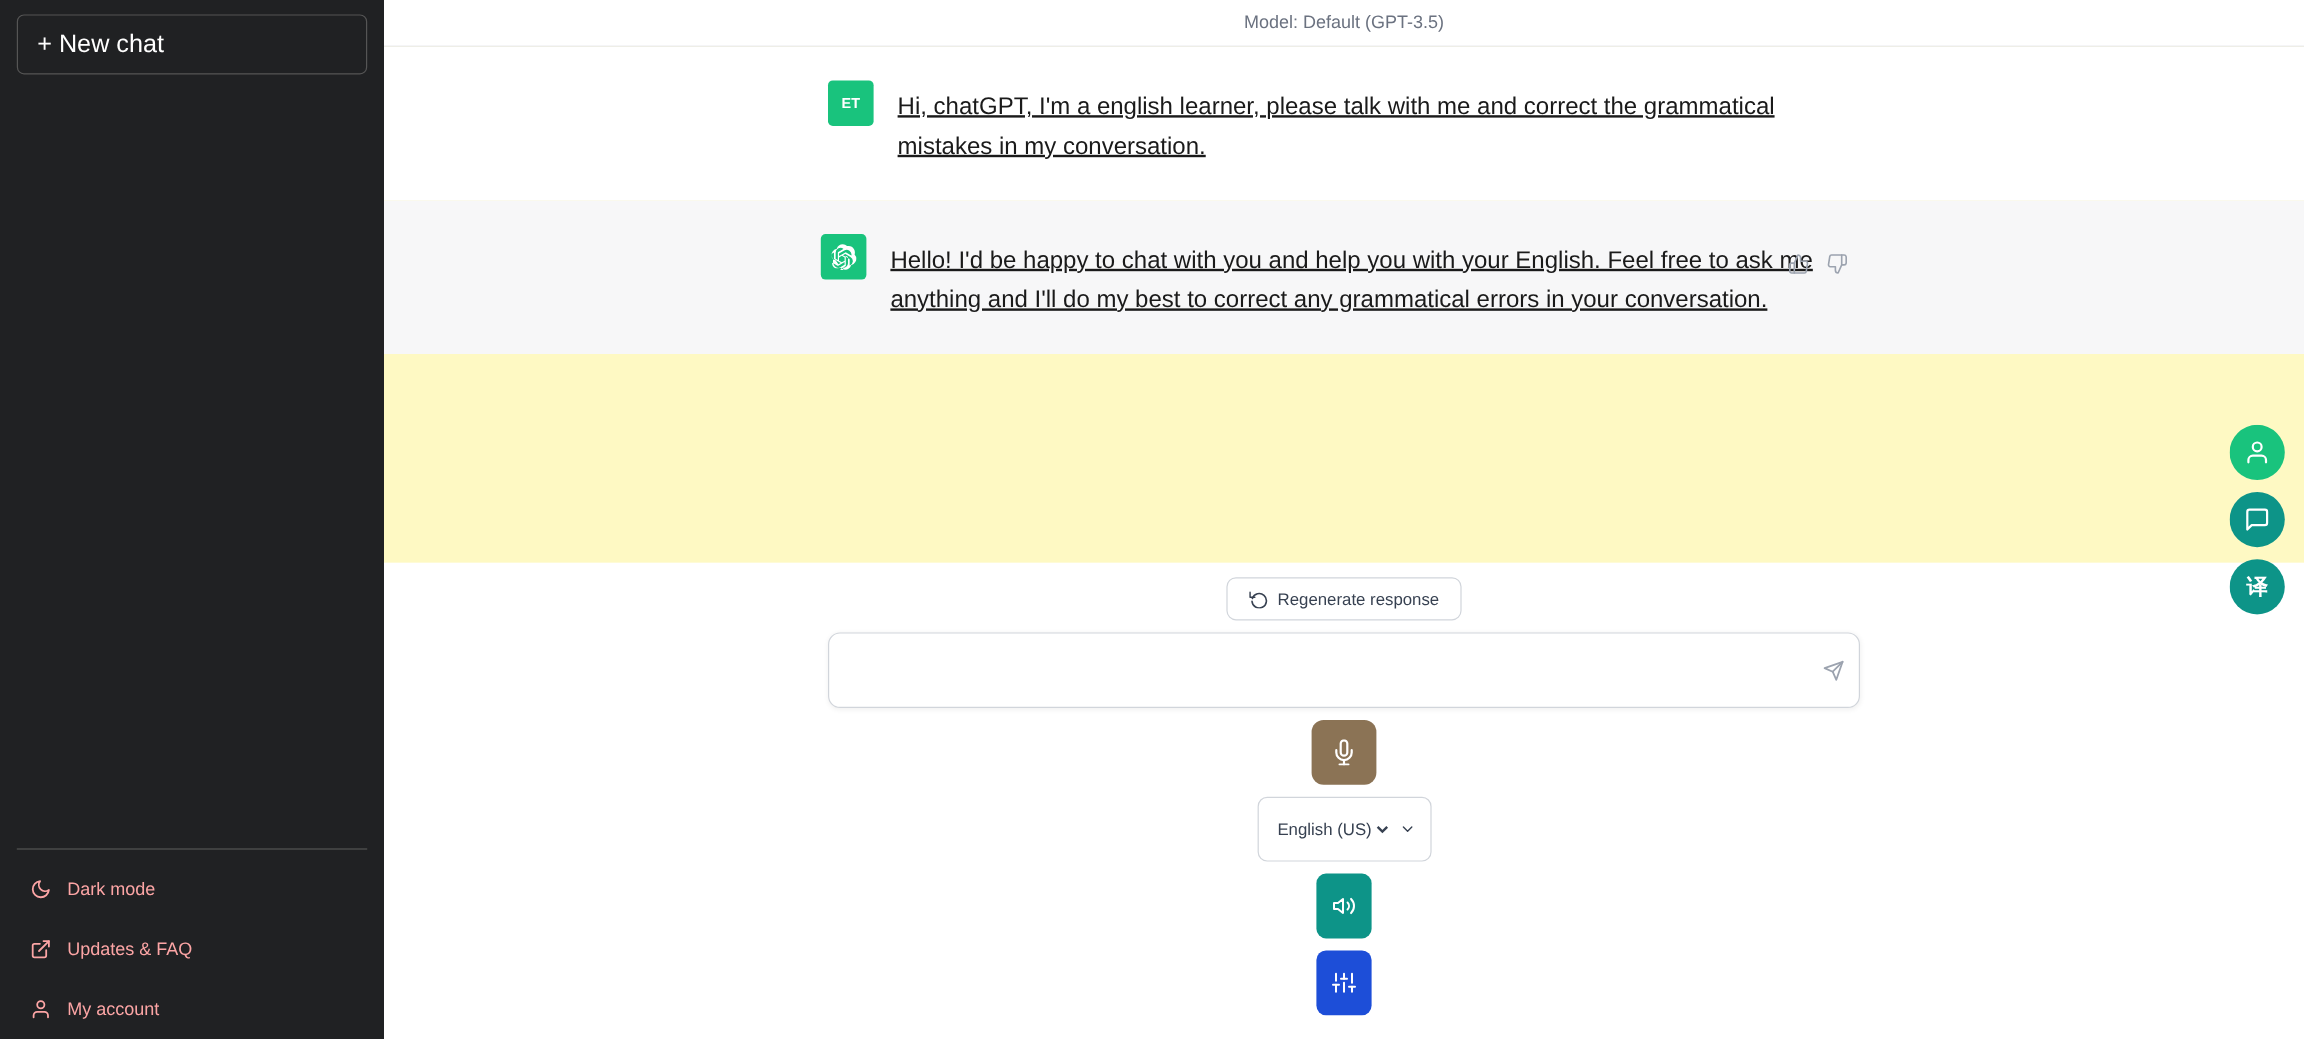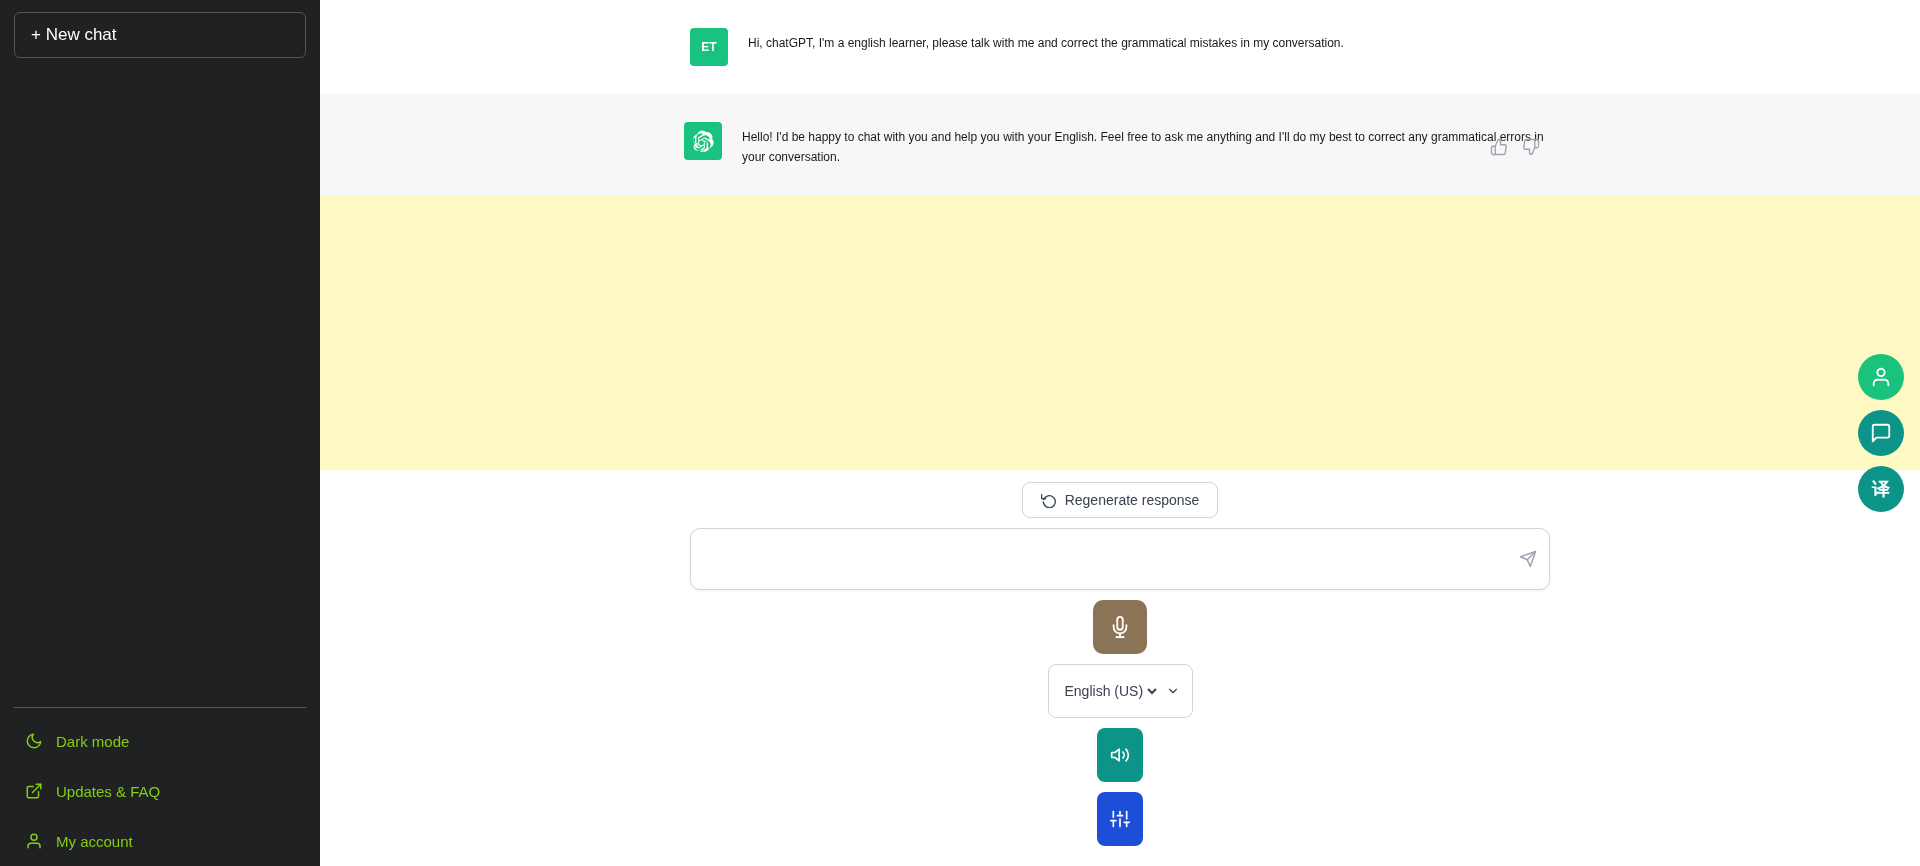--- a/index.html
+++ b/index.html
@@ -20,38 +20,38 @@
       margin: 12px 14px;
       padding: 12px 16px;
       border: 1px solid #555;
       border-radius: 6px;
       background: transparent;
       color: #fff;
       display: flex;
       align-items: center;
       gap: 10px;
       cursor: pointer;
-      font-size: 17px;
+      font-size: 21px;
     }
 
     .sidebar-spacer { flex: 1; }
 
     .sidebar-divider {
       height: 1px;
       background: #555;
       margin: 8px 14px;
     }
 
     .sidebar-item {
       display: flex;
       align-items: center;
       gap: 12px;
       padding: 13px 16px;
       cursor: pointer;
-      color: #84cc16;
+      color: #fca5a5;
       font-size: 15px;
       border-radius: 6px;
       margin: 2px 8px;
     }
 
     .sidebar-icon {
       width: 20px;
       height: 20px;
       display: flex;
       align-items: center;
@@ -122,25 +122,26 @@
     }
     .avatar.user-avatar {
       background: #19c37d;
       font-size: 12px;
     }
     .avatar.gpt-avatar {
       background: #19c37d;
     }
 
     .message-text {
-      font-size: 12px;
+      font-size: 20px;
       line-height: 1.65;
       color: #1a1a1a;
       flex: 1;
       padding-top: 6px;
+      text-decoration: underline;
     }
 
     .message-actions {
       display: flex;
       gap: 6px;
       align-items: center;
       margin-top: 6px;
       position: absolute;
       right: 0;
       top: 6px;
@@ -367,20 +368,23 @@
         <circle cx="12" cy="7" r="4"></circle>
       </svg>
     </span>
     <span>My account</span>
   </div>
 
 </nav>
 
 <main id="main">
 
+  <header id="header">
+    <span id="model-label">Model: Default (GPT-3.5)</span>
+  </header>
 
   <div id="chat-area">
 
     <div class="message-row user-row">
       <div class="message-inner">
         <div class="avatar user-avatar">ET</div>
         <div class="message-text">Hi, chatGPT, I'm a english learner, please talk with me and correct the grammatical mistakes in my conversation.</div>
       </div>
     </div>
 

